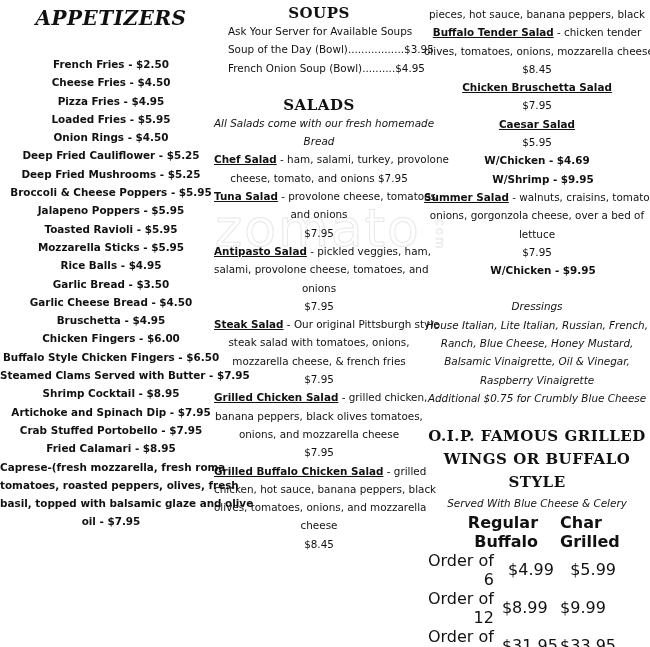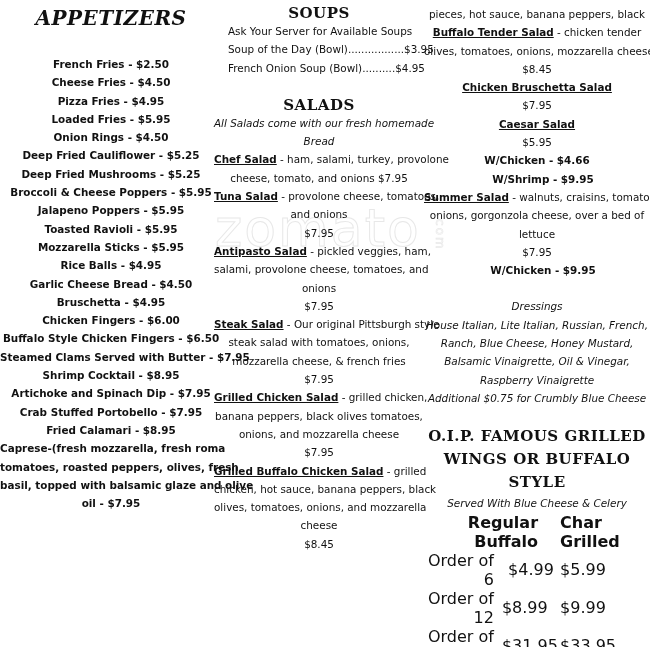--- a/index.html
+++ b/index.html
@@ -33,20 +33,21 @@
   <div class="line b">Pizza Fries - $4.95</div>
   <div class="line b">Loaded Fries - $5.95</div>
   <div class="line b">Onion Rings - $4.50</div>
   <div class="line b">Deep Fried Cauliflower - $5.25</div>
   <div class="line b">Deep Fried Mushrooms - $5.25</div>
   <div class="line b">Broccoli &amp; Cheese Poppers - $5.95</div>
   <div class="line b">Jalapeno Poppers - $5.95</div>
   <div class="line b">Toasted Ravioli - $5.95</div>
   <div class="line b">Mozzarella Sticks - $5.95</div>
   <div class="line b">Rice Balls - $4.95</div>
+  <div class="line b">Garlic Bread - $3.50</div>
   <div class="line b">Garlic Cheese Bread - $4.50</div>
   <div class="line b">Bruschetta - $4.95</div>
   <div class="line b">Chicken Fingers - $6.00</div>
   <div class="line b">Buffalo Style Chicken Fingers - $6.50</div>
   <div class="line b">Steamed Clams Served with Butter - $7.95</div>
   <div class="line b">Shrimp Cocktail - $8.95</div>
   <div class="line b">Artichoke and Spinach Dip - $7.95</div>
   <div class="line b">Crab Stuffed Portobello - $7.95</div>
   <div class="line b">Fried Calamari - $8.95</div>
   <div class="line b">Caprese-(fresh mozzarella, fresh roma</div>
@@ -101,21 +102,21 @@
   <div class="line">pieces, hot sauce, banana peppers, black</div>
   <div class="line"><span class="u">Buffalo Tender Salad</span><span> - chicken tender</span></div>
   <div class="line">olives, tomatoes, onions, mozzarella cheese</div>
   <div class="line">$8.45</div>
 
   <div class="line u">Chicken Bruschetta Salad</div>
   <div class="line">$7.95</div>
 
   <div class="line u">Caesar Salad</div>
   <div class="line">$5.95</div>
-  <div class="line b">W/Chicken - $4.66</div>
+  <div class="line b">W/Chicken - $4.69</div>
   <div class="line b" style="padding-left:12px">W/Shrimp - $9.95</div>
 
   <div class="line"><span class="u">Summer Salad</span><span> - walnuts, craisins, tomatoes,</span></div>
   <div class="line">onions, gorgonzola cheese, over a bed of</div>
   <div class="line">lettuce</div>
   <div class="line">$7.95</div>
   <div class="line b" style="padding-left:12px">W/Chicken - $9.95</div>
 
   <div style="height:18px"></div>
   <div class="line i">Dressings</div>
@@ -133,21 +134,21 @@
 
   <table class="wings-table">
     <tbody>
         <tr>
       <td style="text-align:right; padding-right:22px; font-weight:bold;" colspan="2">Regular Buffalo</td>
       <td style="text-align:left; font-weight:bold;">Char Grilled</td>
     </tr>
     <tr>
       <td style="text-align:right; width:92px;">Order of 6</td>
       <td style="text-align:center; padding-left:8px; width:60px;">$4.99</td>
-      <td style="text-align:left; padding-right:43px;">$5.99</td>
+      <td style="text-align:right; padding-right:34px;">$5.99</td>
     </tr>
     <tr>
       <td style="text-align:right;">Order of 12</td>
       <td style="text-align:left; padding-left:8px;">$8.99</td>
       <td style="text-align:left; padding-right:34px;">$9.99</td>
     </tr>
     <tr>
       <td style="text-align:right;">Order of 50</td>
       <td style="text-align:left; padding-left:8px;">$31.95</td>
       <td style="text-align:right; padding-right:34px;">$33.95</td>

